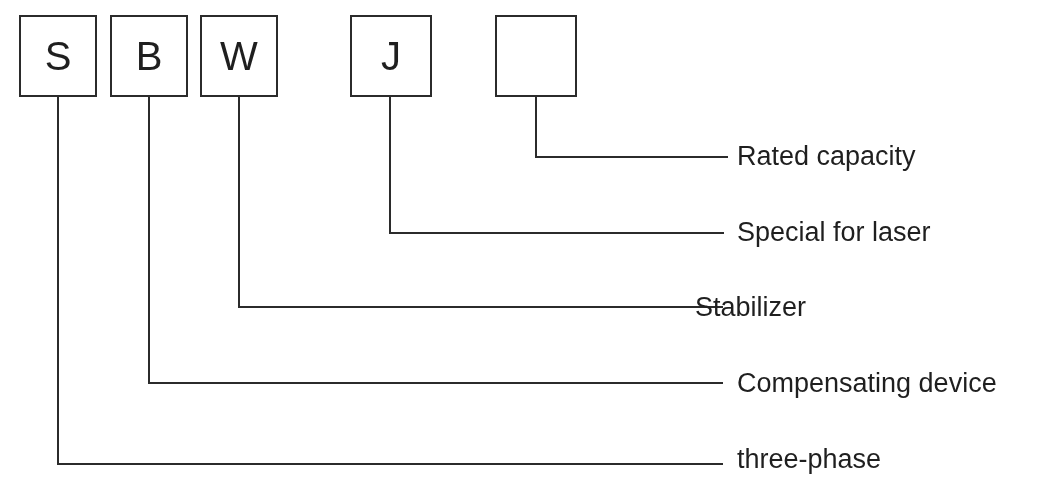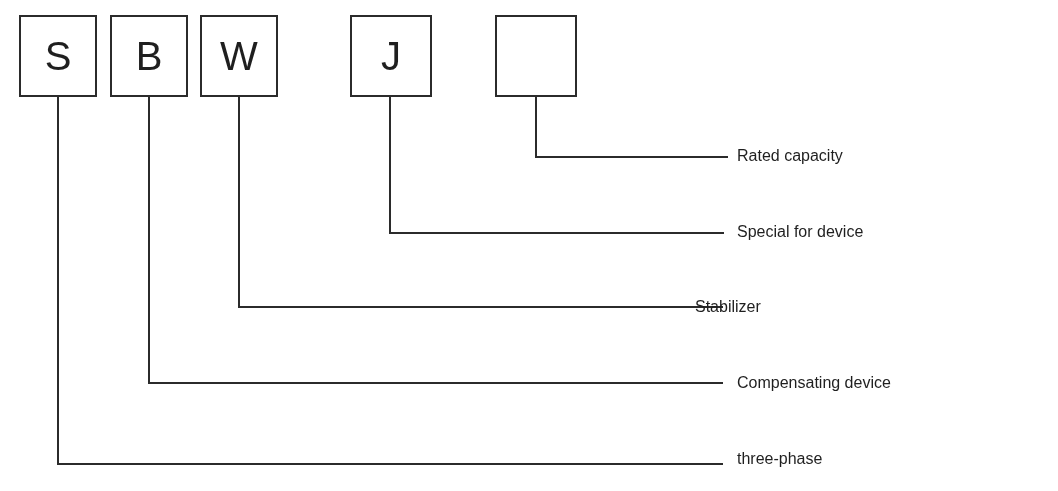--- a/index.html
+++ b/index.html
@@ -30,21 +30,21 @@
     justify-content: center;
     font-family: "Liberation Sans", sans-serif;
     font-size: 40px;
     line-height: 1;
     color: #1f1f1f;
     font-weight: 400;
   }
   .leader-label {
     position: absolute;
     font-family: "Liberation Sans", sans-serif;
-    font-size: 16px;
+    font-size: 27px;
     line-height: 1;
     color: #1f1f1f;
     white-space: nowrap;
   }
   svg.leader-lines {
     position: absolute;
     left: 0;
     top: 0;
     width: 1058px;
     height: 491px;
@@ -86,21 +86,21 @@
   <svg class="leader-lines" viewBox="0 0 1058 491">
     <path d="M 536 97 L 536 157 L 728 157"></path>
     <path d="M 390 97 L 390 233 L 724 233"></path>
     <path d="M 239 97 L 239 307 L 723 307"></path>
     <path d="M 149 97 L 149 383 L 723 383"></path>
     <path d="M 58 97 L 58 464 L 723 464"></path>
   </svg>
 
   <div class="leader-label" style="left:737px; top:156px; transform:translateY(-50%);">Rated capacity</div>
 
-  <div class="leader-label" style="left:737px; top:232px; transform:translateY(-50%);">Special for device</div>
+  <div class="leader-label" style="left:737px; top:232px; transform:translateY(-50%);">Special for laser</div>
 
   <div class="leader-label" style="left:695px; top:307px; transform:translateY(-50%);">Stabilizer</div>
 
   <div class="leader-label" style="left:737px; top:459px; transform:translateY(-50%);">three-phase</div>
 
   <div class="leader-label" style="left:737px; top:383px; transform:translateY(-50%);">Compensating device</div>
 
 </div>
 
 </body></html>

